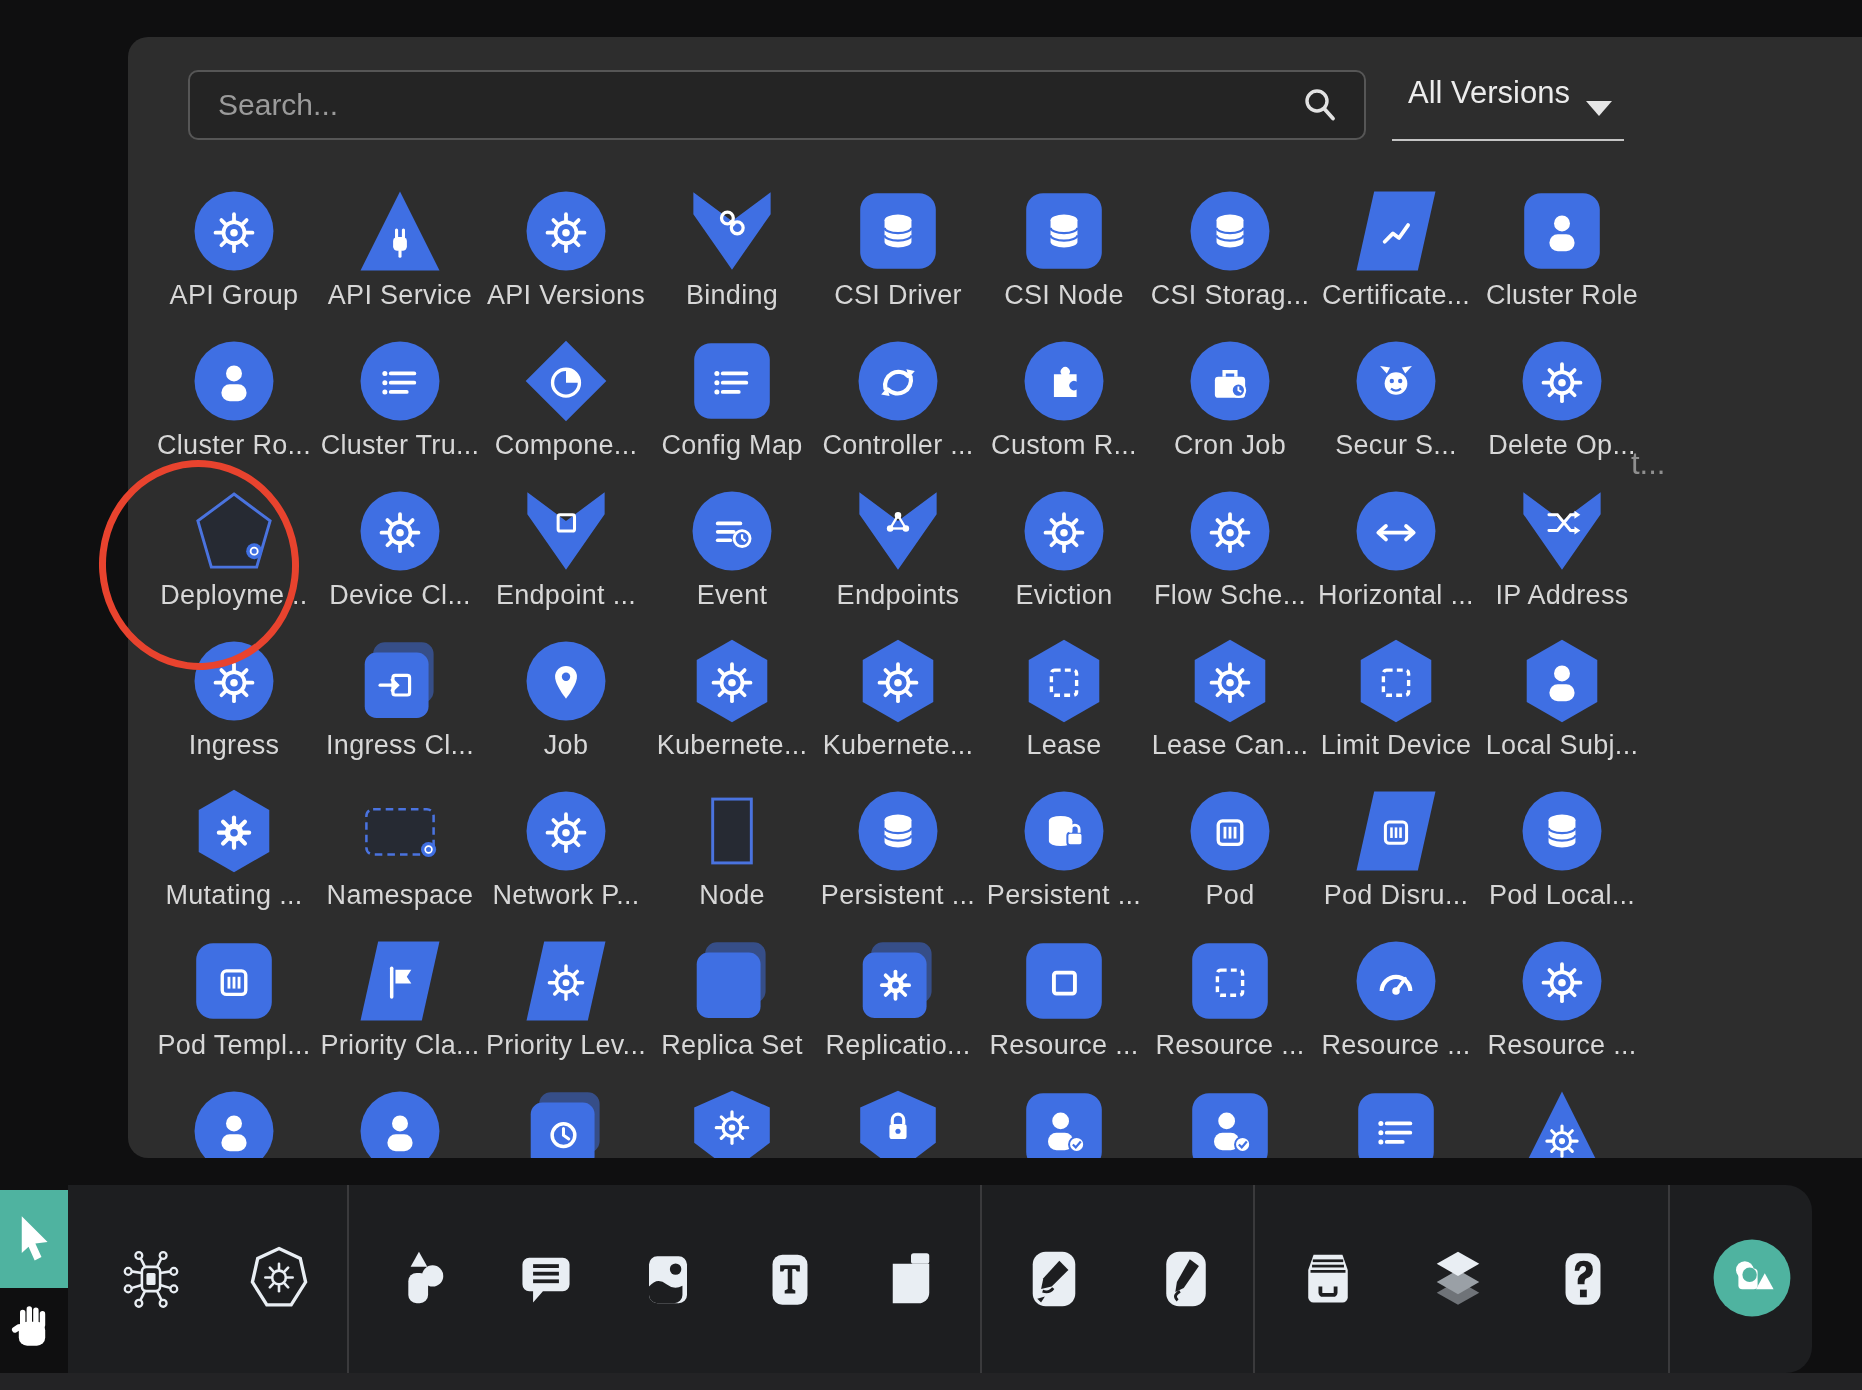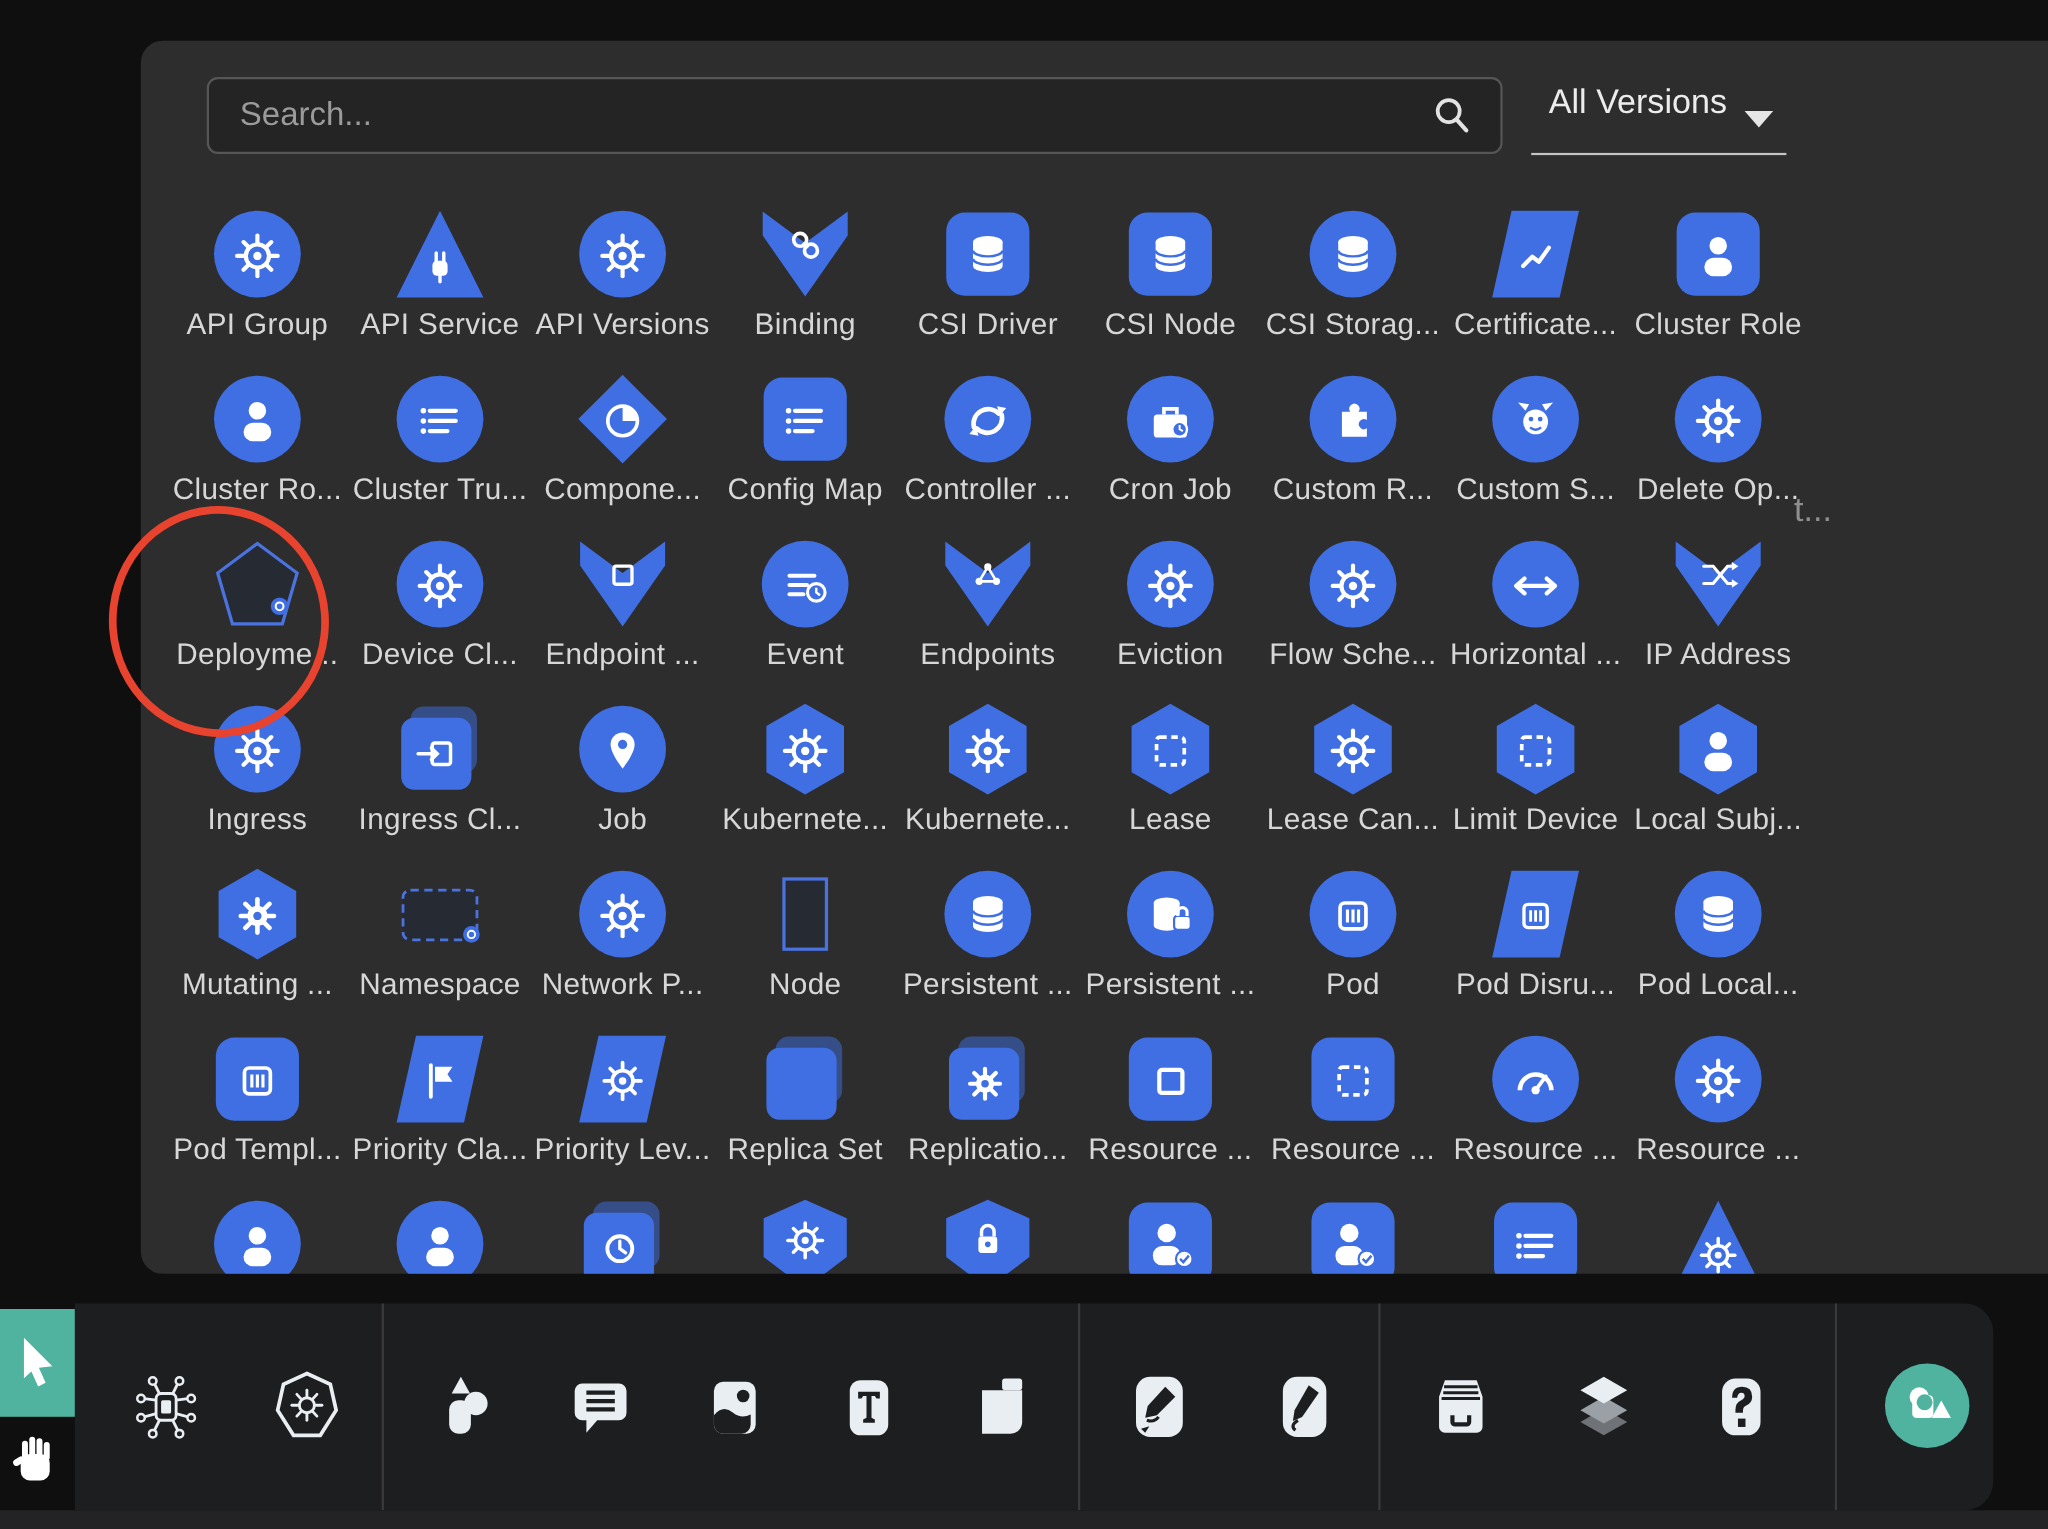--- a/index.html
+++ b/index.html
@@ -241,50 +241,50 @@
               <path d="M60 36 l10 2 l-7 8 z" fill="#ffffff"></path>
               <path d="M40 68 l-10 -2 l7 -8 z" fill="#ffffff"></path>
             </g>
           </svg>
           <div class="lbl">Controller ...</div>
         </div>
         <div class="cell">
           <svg viewBox="0 0 100 100">
             <circle cx="50" cy="50" r="47" fill="#3f6fe3"></circle>
             <g>
+              <path d="M38 42 h9 a5.5 5.5 0 1 1 9 0 h9 v9 a5.5 5.5 0 1 0 0 9 v9 h-27 z" fill="#ffffff"></path>
+            </g>
+          </svg>
+          <div class="lbl">Custom R...</div>
+        </div>
+        <div class="cell">
+          <svg viewBox="0 0 100 100">
+            <circle cx="50" cy="50" r="47" fill="#3f6fe3"></circle>
+            <g>
               <rect x="32" y="45" width="36" height="25" rx="4" fill="#ffffff"></rect>
               <path d="M43 45 v-6 h14 v6" fill="none" stroke="#ffffff" stroke-width="4"></path>
               <circle cx="60" cy="61" r="8" fill="#3f6fe3" stroke="#ffffff" stroke-width="2.6"></circle>
               <path d="M60 56.5 v4.5 l3.5 2" fill="none" stroke="#ffffff" stroke-width="2.2"></path>
             </g>
           </svg>
           <div class="lbl">Cron Job</div>
-        </div>
-        <div class="cell">
-          <svg viewBox="0 0 100 100">
-            <circle cx="50" cy="50" r="47" fill="#3f6fe3"></circle>
-            <g>
-              <path d="M38 42 h9 a5.5 5.5 0 1 1 9 0 h9 v9 a5.5 5.5 0 1 0 0 9 v9 h-27 z" fill="#ffffff"></path>
-            </g>
-          </svg>
-          <div class="lbl">Custom R...</div>
         </div>
         <div class="cell">
           <svg viewBox="0 0 100 100">
             <circle cx="50" cy="50" r="47" fill="#3f6fe3"></circle>
             <g>
               <path d="M39 41 l-8 -9 l12 2 z" fill="#ffffff"></path>
               <path d="M61 41 l8 -9 l-12 2 z" fill="#ffffff"></path>
               <circle cx="50" cy="53" r="13.5" fill="#ffffff"></circle>
               <circle cx="45" cy="50" r="2.6" fill="#3f6fe3"></circle>
               <circle cx="55" cy="50" r="2.6" fill="#3f6fe3"></circle>
               <path d="M44 59 q6 5 12 0" fill="none" stroke="#3f6fe3" stroke-width="2.6"></path>
             </g>
           </svg>
-          <div class="lbl">Custom S...</div>
+          <div class="lbl">Secur S...</div>
         </div>
         <div class="cell">
           <svg viewBox="0 0 100 100">
             <circle cx="50" cy="50" r="47" fill="#3f6fe3"></circle>
             <g>
               <g stroke="#ffffff" stroke-width="4.5" stroke-linecap="round">
     <line x1="50" y1="30" x2="50" y2="74"></line>
                 <line x1="28" y1="52" x2="72" y2="52"></line>
     <line x1="35" y1="37" x2="65" y2="67"></line>
                 <line x1="65" y1="37" x2="35" y2="67"></line>

